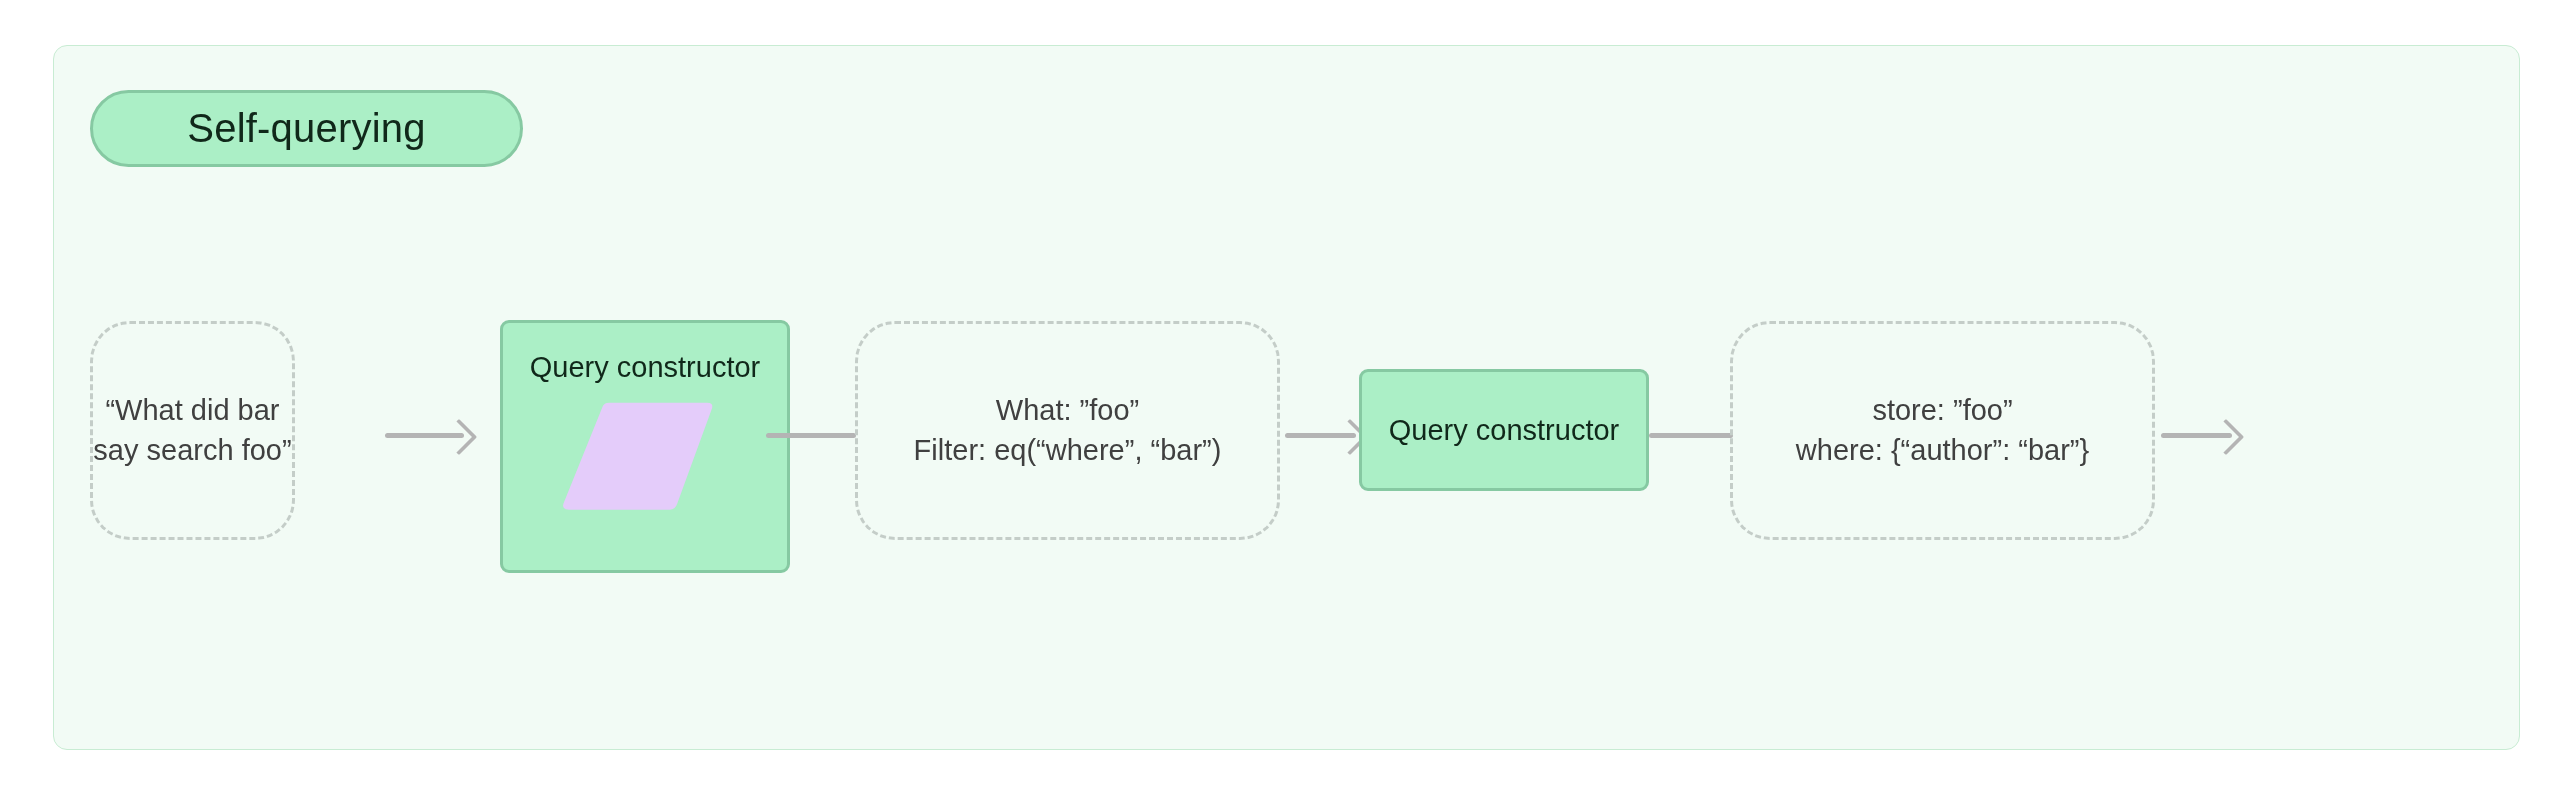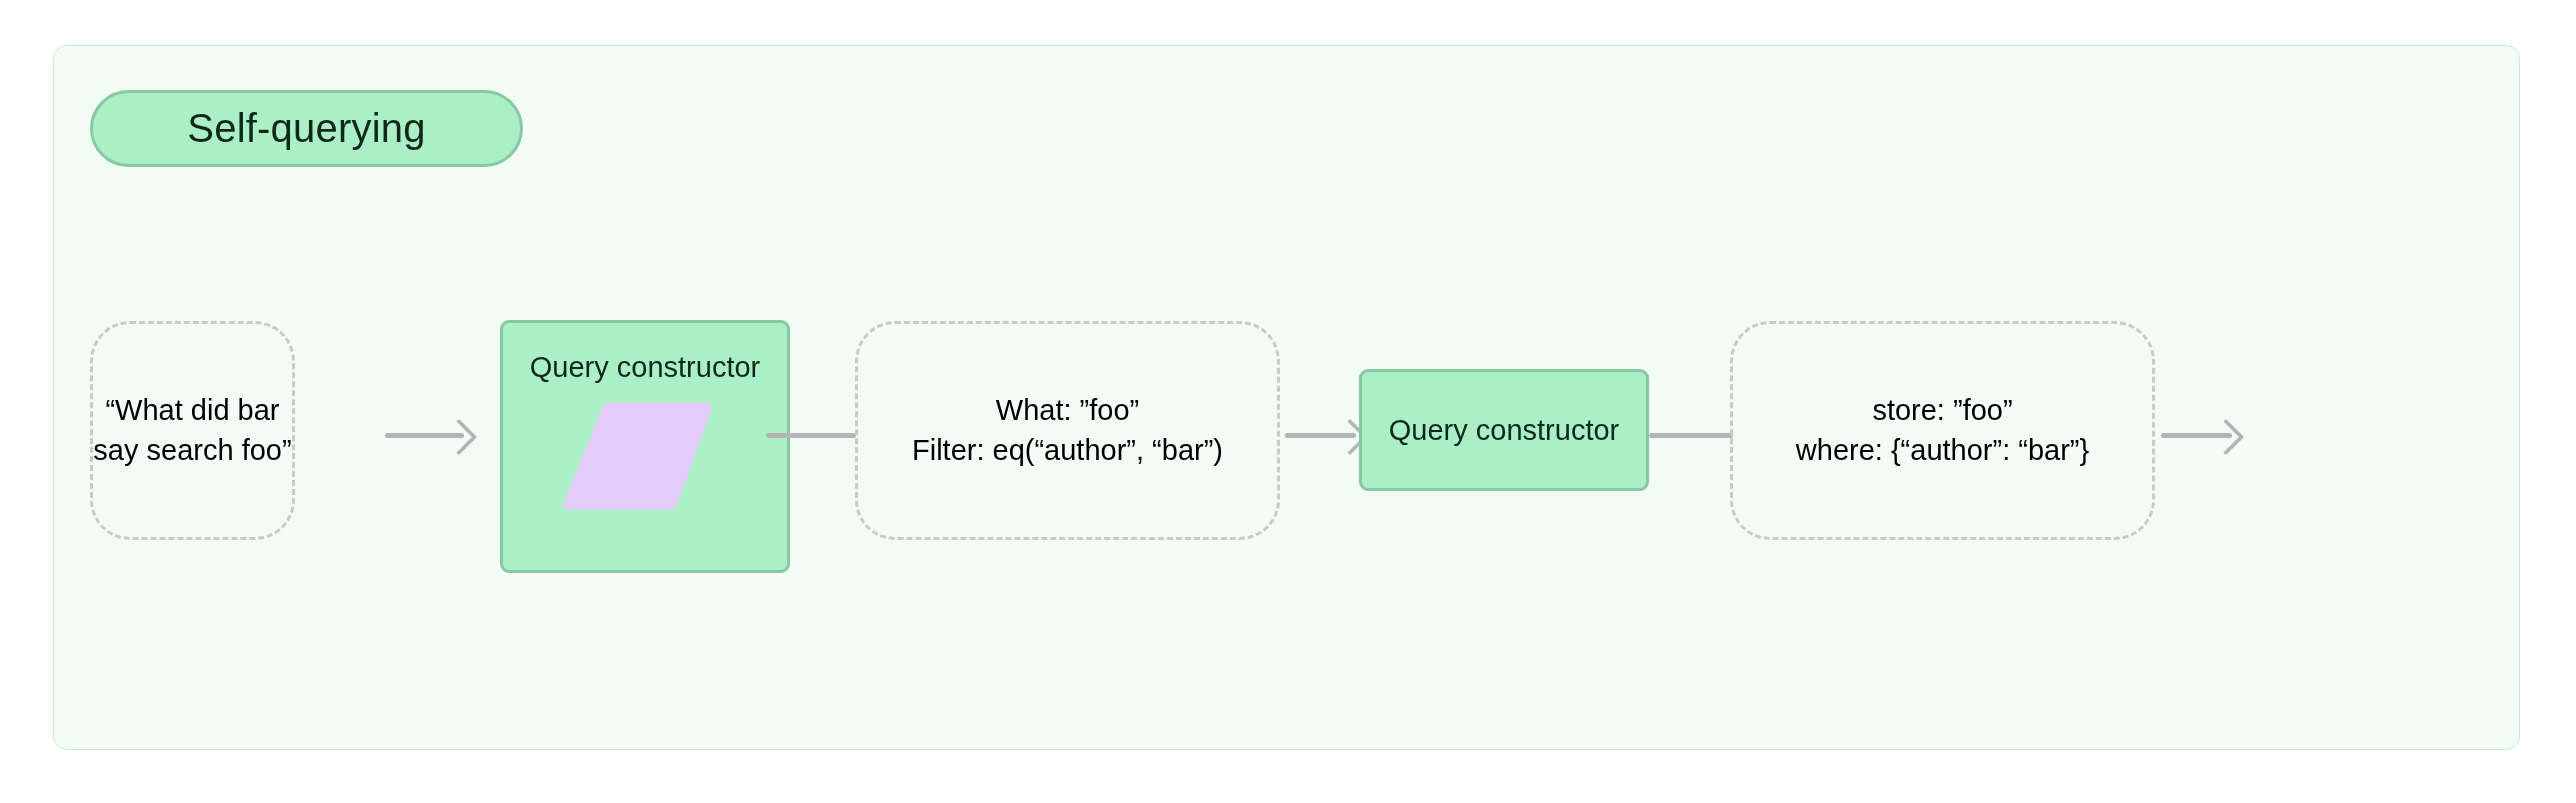--- a/index.html
+++ b/index.html
@@ -65,21 +65,21 @@
     border: 3.9px dashed #c4cdc8;
     border-radius: 40px;
     background: transparent;
     display: flex;
     flex-direction: column;
     align-items: center;
     justify-content: center;
   }
   .node-dashed .line {
     font-size: 29px;
-    color: #000000;
+    color: #404040;
     line-height: 1.36;
     white-space: nowrap;
     text-align: center;
   }
 
   
   .node-green {
     background: #abefc6;
     border: 3.2px solid #86c9a2;
     border-radius: 9px;
@@ -175,21 +175,21 @@
       <svg width="161" height="113" viewBox="0 0 250 175" xmlns="http://www.w3.org/2000/svg">
         <path d="M 74 10 Q 76 4 84 4 L 236 4 Q 246 4 244 12 L 190 160 Q 187 170 178 170 L 22 170 Q 10 170 13 161 Z" fill="#e4ccfa"></path>
       </svg>
     </div>
   </div>
 
   <div class="edge" style="left:766px; top:433px; width:90px;"></div>
 
   <div class="node node-dashed" style="left:855px; top:321px; width:425px; height:219px;">
     <div class="line">What: ”foo”</div>
-    <div class="line">Filter: eq(“author”, “bar”)</div>
+    <div class="line">Filter: eq(“where”, “bar”)</div>
   </div>
 
   <div class="edge" style="left:1285px; top:433px; width:71px;"></div>
   <div class="arrowhead" style="left:1337px; top:424px;"></div>
 
   <div class="node node-green" style="left:1359px; top:369px; width:290px; height:122px;">
     <div class="node-center-label">Query constructor</div>
   </div>
 
   <div class="edge" style="left:1649px; top:433px; width:84px;"></div>

